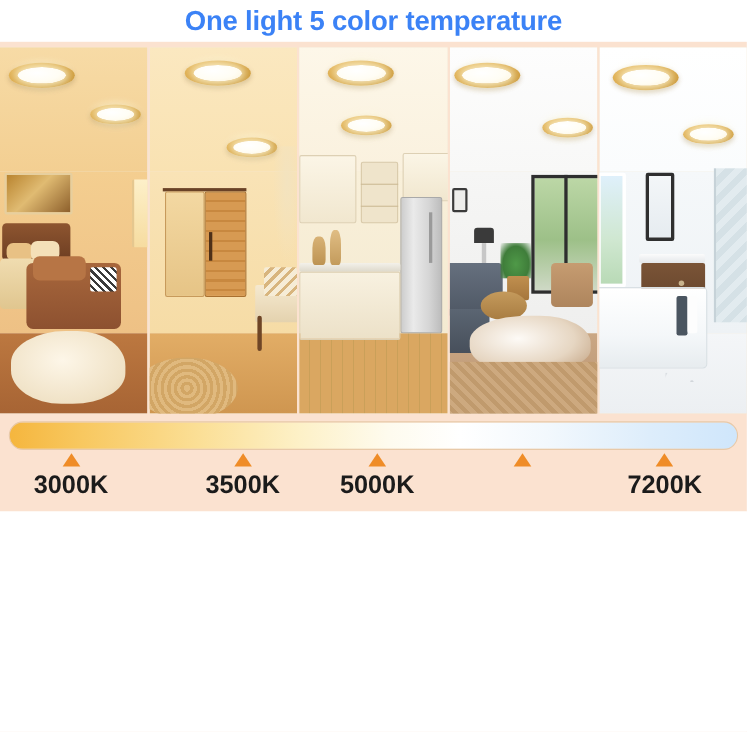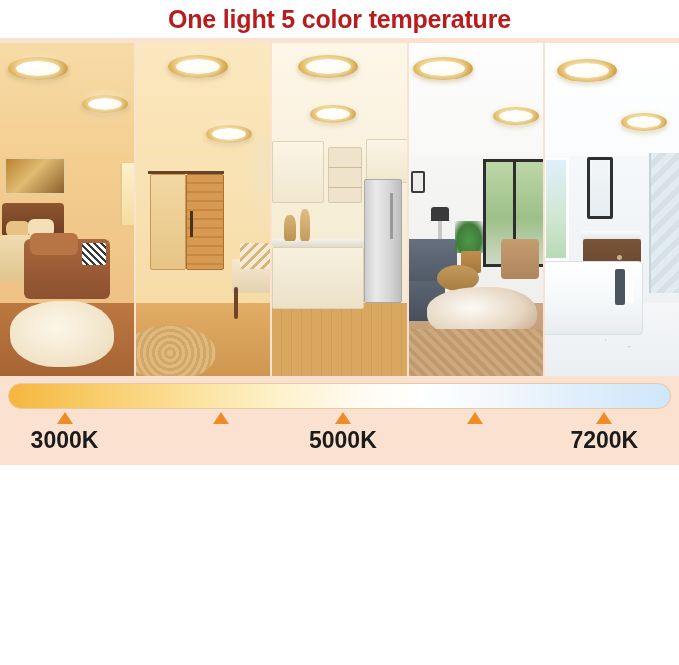--- a/index.html
+++ b/index.html
@@ -12,21 +12,21 @@
   .page { position: relative; width: 679px; height: 665px; background: #fff; }
 
   
   .title-bar {
     position: absolute; left: 0; top: 0; width: 679px; height: 38px;
     display: flex; align-items: center; justify-content: center;
     background: #ffffff;
   }
   .title-text {
     font-family: "Liberation Sans", sans-serif;
-    font-weight: 700; font-size: 25px; color: #b91c1c;
+    font-weight: 700; font-size: 25px; color: #3b82f6;
     letter-spacing: -0.2px; white-space: nowrap;
   }
 
   
   .band {
     position: absolute; left: 0; top: 38px; width: 679px; height: 427px;
     background: #fbe2d0;
   }
 
   
@@ -257,20 +257,21 @@
     <div class="ticks">
       <div class="tick" style="left:9.5%"></div>
       <div class="tick" style="left:32.5%"></div>
       <div class="tick" style="left:50.5%"></div>
       <div class="tick" style="left:70%"></div>
       <div class="tick" style="left:89%"></div>
     </div>
 
     <div class="kelvin-labels">
       <div class="kelvin" style="left:9.5%">3000K</div>
+      <div class="kelvin" style="left:32.5%">3500K</div>
       <div class="kelvin" style="left:50.5%">5000K</div>
       <div class="kelvin" style="left:89%">7200K</div>
     </div>
 
   </div>
 
   <div class="bottom">
 
     
 

